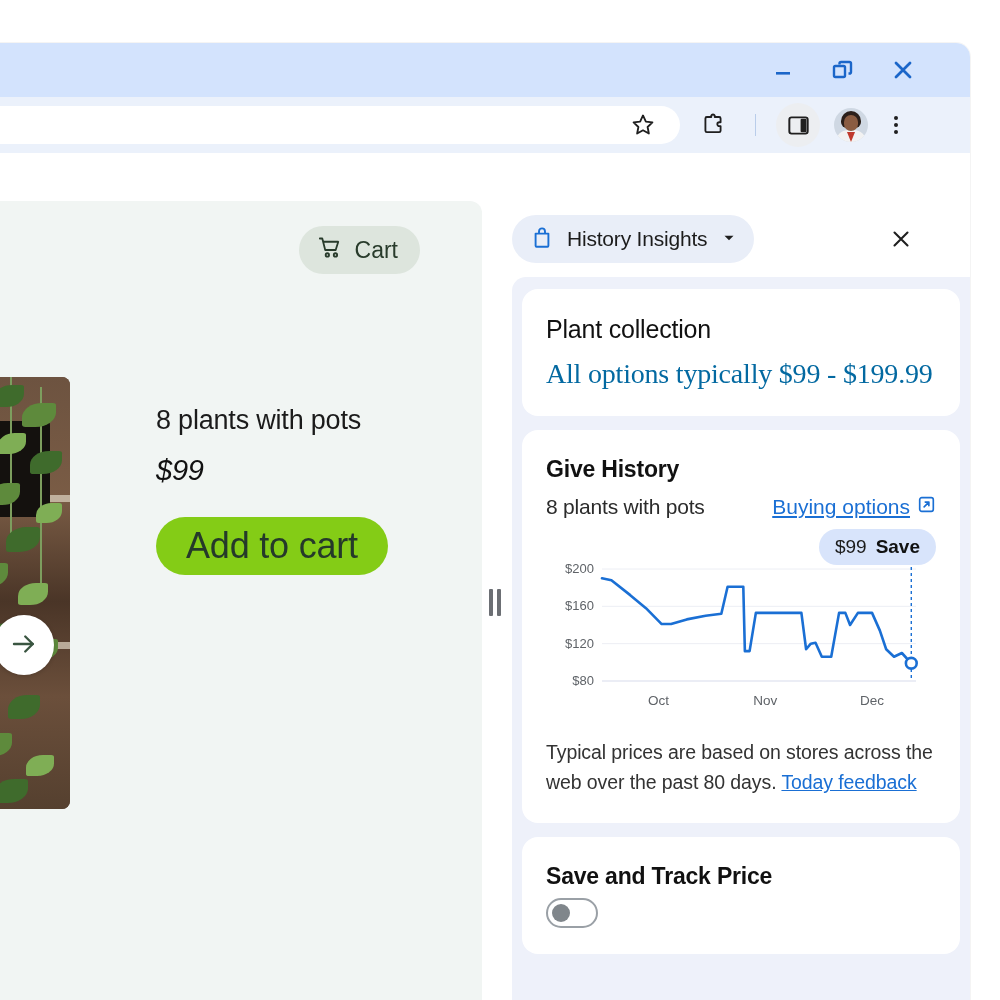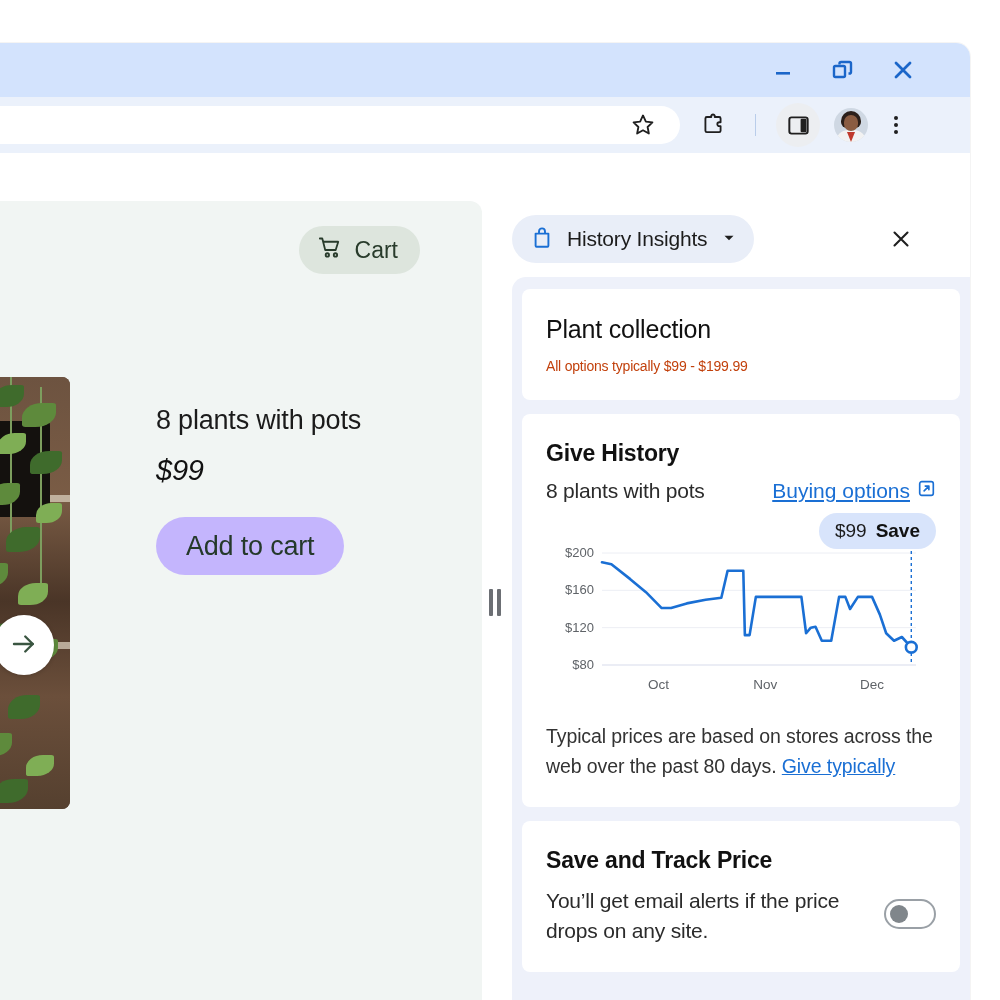--- a/index.html
+++ b/index.html
@@ -147,22 +147,22 @@
   }
   .prod-sub {
     margin-top: 24px; font-size: 27px; color: #1b1b1b; letter-spacing: -0.2px;
   }
   .prod-price {
     margin-top: 18px; font-size: 29px; color: #111111;
     font-style: italic; letter-spacing: -0.2px;
   }
   .add-cart {
     margin-top: 30px; height: 58px; padding: 0 30px;
-    background: #c4b5fd; border-radius: 29px;
-    font-size: 27px; color: #25392a; border: none; cursor: pointer;
+    background: #84cc16; border-radius: 29px;
+    font-size: 36px; color: #25392a; border: none; cursor: pointer;
     letter-spacing: -0.2px;
   }
 
   
   .drag-handle {
     width: 26px; position: relative; background: #ffffff; flex: none;
     display: flex; align-items: center; justify-content: center;
     cursor: col-resize;
   }
   .drag-handle .bars { display:flex; gap: 4px; }
@@ -192,28 +192,28 @@
     display: flex; align-items: center; justify-content: center;
   }
 
   .sp-body {
     flex: 1; background: #eef1fa;
     border-radius: 14px 0 0 0;
     margin-left: 4px; padding: 12px 10px 0 10px;
     overflow: hidden;
   }
   .card {
-    background: #ffffff; border-radius: 8px;
+    background: #ffffff; border-radius: 16px;
     margin-bottom: 14px; padding: 26px 24px;
   }
   .card-h {
     font-size: 23px; color: #111111; font-weight: 700; letter-spacing: -0.2px;
   }
   .card-sub {
-    margin-top: 14px; font-size: 14px; color: #c2410c; letter-spacing: -0.2px;
+    margin-top: 14px; font-size: 28px; color: #0369a1; letter-spacing: -0.2px; font-family: Liberation Serif, serif;
   }
 
   .ph-row {
     display: flex; align-items: baseline; justify-content: space-between;
     margin-top: 12px;
   }
   .ph-left { font-size: 21px; color: #2b2b2b; letter-spacing: -0.2px; }
   .ph-link {
     display: inline-flex; align-items: center; gap: 7px;
     font-size: 21px; color: #1a6fd4; text-decoration: underline;
@@ -446,28 +446,27 @@
                   <text x="219.28" y="146" text-anchor="middle" font-size="13.5" fill="#5f6368" font-family="&quot;Liberation Sans&quot;, sans-serif">Nov</text>
                   <text x="326.04" y="146" text-anchor="middle" font-size="13.5" fill="#5f6368" font-family="&quot;Liberation Sans&quot;, sans-serif">Dec</text>
                   <polyline points="56.00,19.33 65.42,21.20 84.26,36.13 99.96,49.20 115.66,65.07 125.08,65.07 140.78,60.40 159.62,56.67 175.32,54.80 181.60,27.73 187.88,27.73 192.59,27.73 197.30,27.73 198.87,92.13 203.58,92.13 209.86,53.87 228.70,53.87 239.69,53.87 244.40,53.87 255.39,53.87 260.10,90.27 264.81,84.67 269.52,83.73 275.80,97.73 280.51,97.73 285.22,97.73 293.07,53.87 299.35,53.87 304.06,66.00 311.91,53.87 318.19,53.87 326.04,53.87 333.89,71.60 340.17,90.27 348.02,97.73 355.87,94.00 365.29,104.27" fill="none" stroke="#1a6fd4" stroke-width="2.6" stroke-linejoin="round" stroke-linecap="round"></polyline>
                   <line x1="365.29" x2="365.29" y1="2" y2="122" stroke="#1a6fd4" stroke-width="1.4" stroke-dasharray="3 3"></line>
                   <circle cx="365.29" cy="104.26666666666667" r="5.4" fill="#ffffff" stroke="#1a6fd4" stroke-width="2.6"></circle>
                 </svg>
             </div>
 
             <div class="note">
               <span>Typical prices are based on stores across the web over the past 80 days.</span>
-              <span class="fb">Give typically</span>
+              <span class="fb">Today feedback</span>
             </div>
           </div>
 
           <div class="card">
             <div class="card-h">Save and Track Price</div>
             <div class="track-row">
-              <div class="track-text">You’ll get email alerts if the price drops on any site.</div>
               <div class="toggle">
                 <span class="knob"></span>
               </div>
             </div>
           </div>
 
         </div>
       </div>
     </div>
   </div>

